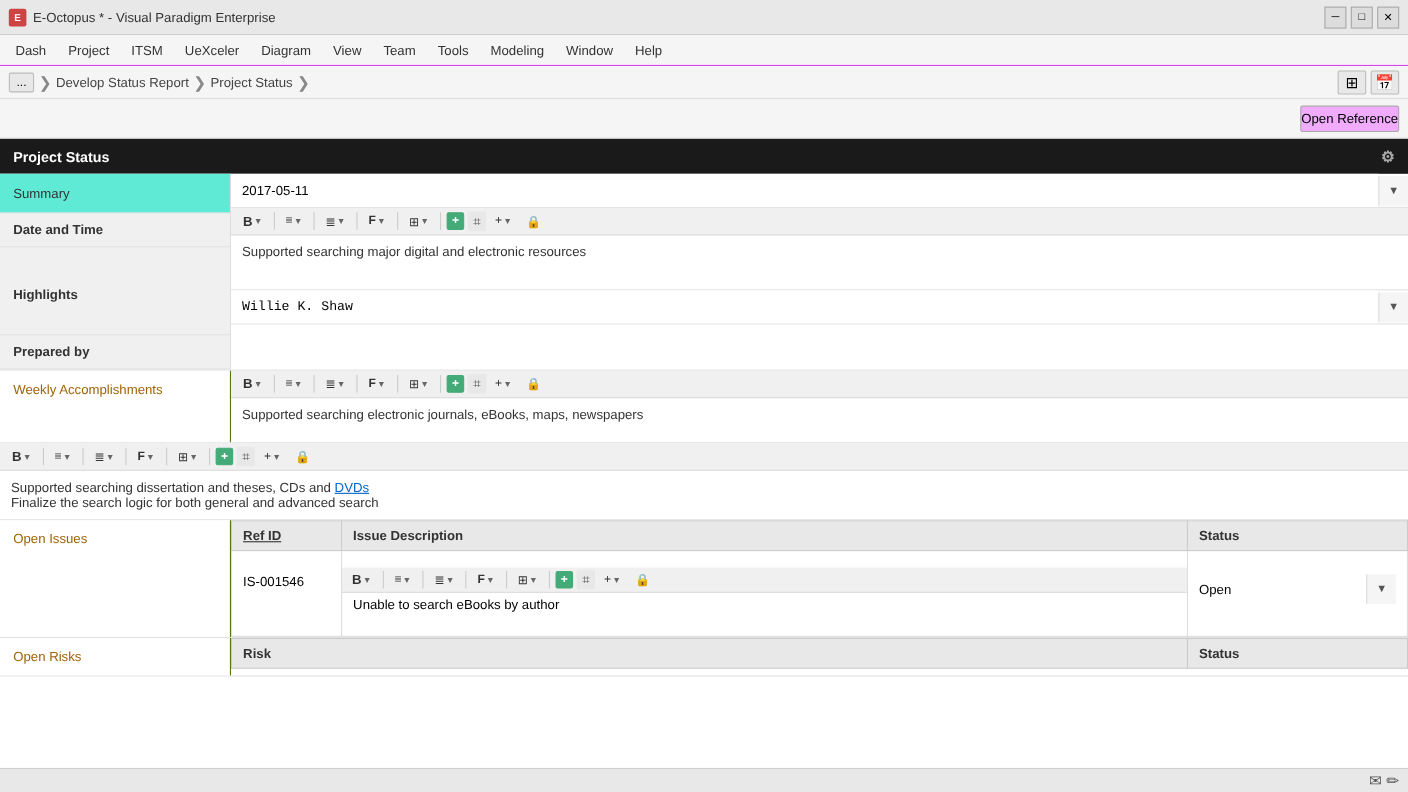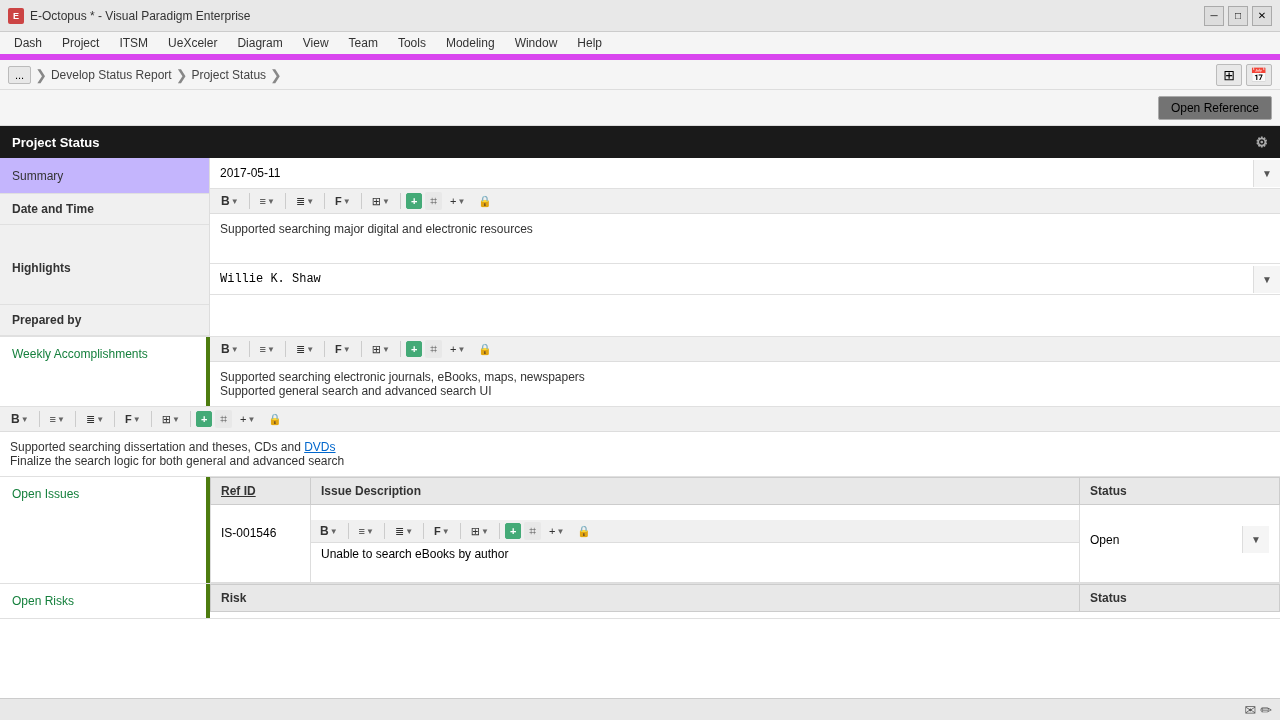--- a/index.html
+++ b/index.html
@@ -20,21 +20,21 @@
     .title-bar-controls { display: flex; gap: 4px; }
     .title-btn { width: 20px; height: 20px; border: 1px solid #aaa; background: #ddd; cursor: pointer; display: flex; align-items: center; justify-content: center; font-size: 10px; }
 
     
     .menu-bar {
       background: #f5f5f5;
       height: 28px;
       display: flex;
       align-items: center;
       padding: 0 4px;
-      border-bottom: 6px solid #d946ef;
+      border-bottom: 1px solid #d946ef;
     }
     .menu-item {
       padding: 4px 10px;
       font-size: 12px;
       color: #333;
       cursor: pointer;
       border-radius: 2px;
     }
 
     
@@ -57,21 +57,21 @@
     
     .toolbar-area {
       background: #f5f5f5;
       height: 36px;
       display: flex;
       align-items: center;
       justify-content: flex-end;
       padding: 0 8px;
       border-bottom: 1px solid #ddd;
     }
-    .open-ref-btn { padding: 4px 12px; border: 1px solid #aaa; background: #737373; cursor: pointer; font-size: 12px; border-radius: 2px; }
+    .open-ref-btn { padding: 4px 0; border: 1px solid #aaa; background: #f0abfc; cursor: pointer; font-size: 12px; border-radius: 2px; }
 
     
     .main-content {
       background: white;
       height: calc(720px - 32px - 28px - 30px - 36px - 22px);
       overflow-y: auto;
       overflow-x: hidden;
     }
 
     
@@ -149,22 +149,22 @@
     
     .big-section {
       display: flex;
       border-bottom: 1px solid #e0e0e0;
     }
     .big-section-label {
       width: 210px;
       min-width: 210px;
       padding: 10px 12px;
       font-size: 12px;
-      color: #15803d;
-      border-right: 4px solid #4d7c0f;
+      color: #a16207;
+      border-right: 1px solid #4d7c0f;
       background: white;
     }
     .big-section-content {
       flex: 1;
     }
 
     
     .issues-table {
       width: 100%;
       border-collapse: collapse;
@@ -276,21 +276,21 @@
 
 <div class="main-content">
 
   <div class="section-header">
     <span>Project Status</span>
     <span class="section-header-icon">⚙</span>
   </div>
 
   <div class="big-section">
     <div class="summary-label-area">
-      <div style="padding: 10px 12px; font-size:12px; color:#333; background:#c4b5fd; border-bottom:1px solid #e0e0e0; height:36px; display:flex;align-items:center;">
+      <div style="padding: 10px 12px; font-size:12px; color:#333; background:#5eead4; border-bottom:1px solid #e0e0e0; height:36px; display:flex;align-items:center;">
         <span>Summary</span>
       </div>
       <div class="summary-sublabel">Date and Time</div>
       <div class="summary-sublabel" style="padding-top: 36px; height: 80px; padding-bottom:8px;">Highlights</div>
       <div class="summary-sublabel">Prepared by</div>
     </div>
     <div class="big-section-content">
 
       <div class="form-field-with-dropdown">
         <input type="text" style="flex: 1 1 0%; border: none; padding: 8px 10px; font-size: 12px; outline: none;" value="2017-05-11">
@@ -351,21 +351,20 @@
         <div class="tb-sep"></div>
         <button class="tb-btn">⊞<span class="arrow">▼</span></button>
         <div class="tb-sep"></div>
         <button class="tb-btn" style="background:#4a7;color:white;border-color:#4a7;border-radius:2px;font-size:11px;font-weight:bold;">+</button>
         <button class="tb-btn" style="background:#e8e8e8;font-size:12px;color:#555;">⌗</button>
         <button class="tb-btn">+<span class="arrow">▼</span></button>
         <button class="tb-btn">🔒</button>
       </div>
       <div class="editor-content">
         <div>Supported searching electronic journals, eBooks, maps, newspapers</div>
-        <div>Supported general search and advanced search UI</div>
       </div>
     </div>
   </div>
 
   <div class="big-section">
     <div class="big-section-content">
       <div class="editor-toolbar">
         <button class="tb-btn">
             <span class="tb-bold">B</span>
             <span class="arrow">▼</span>

